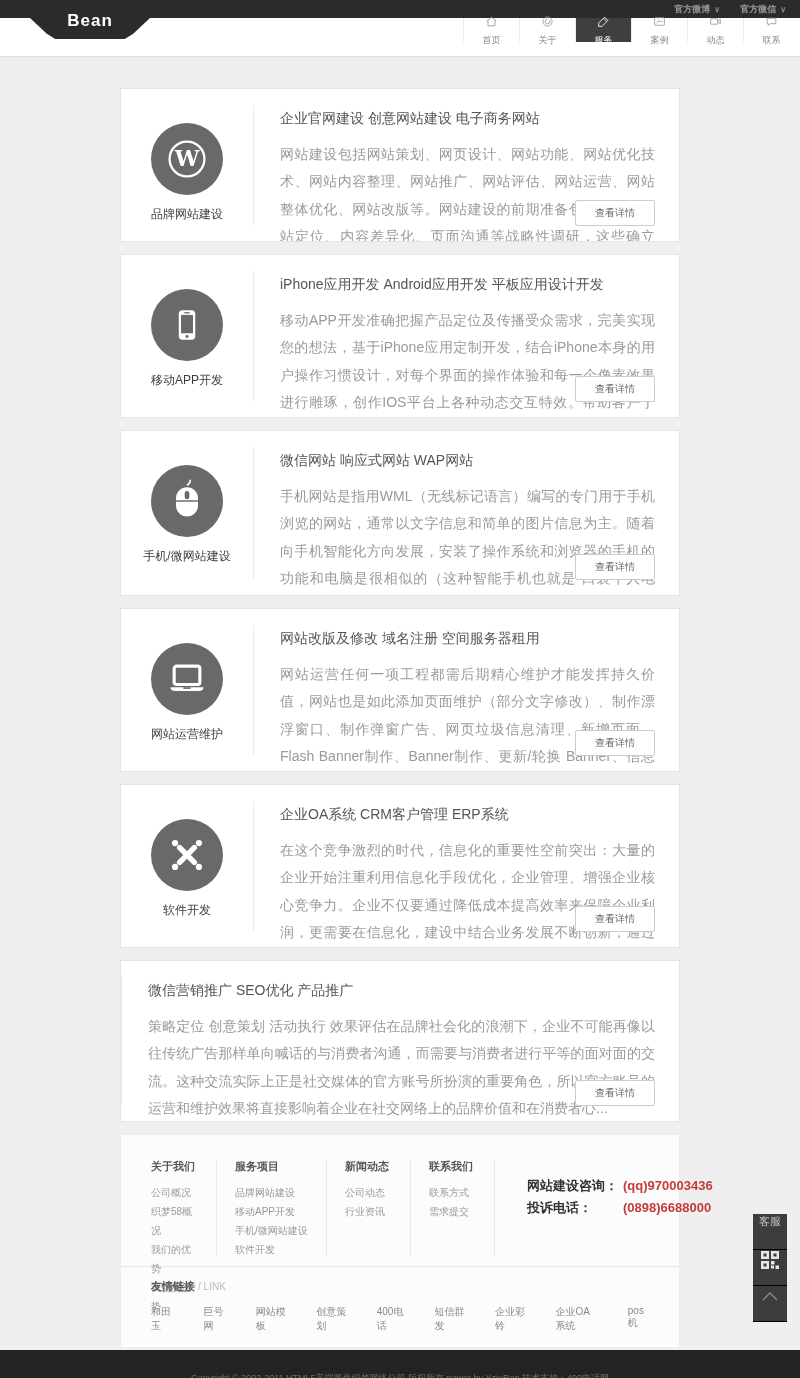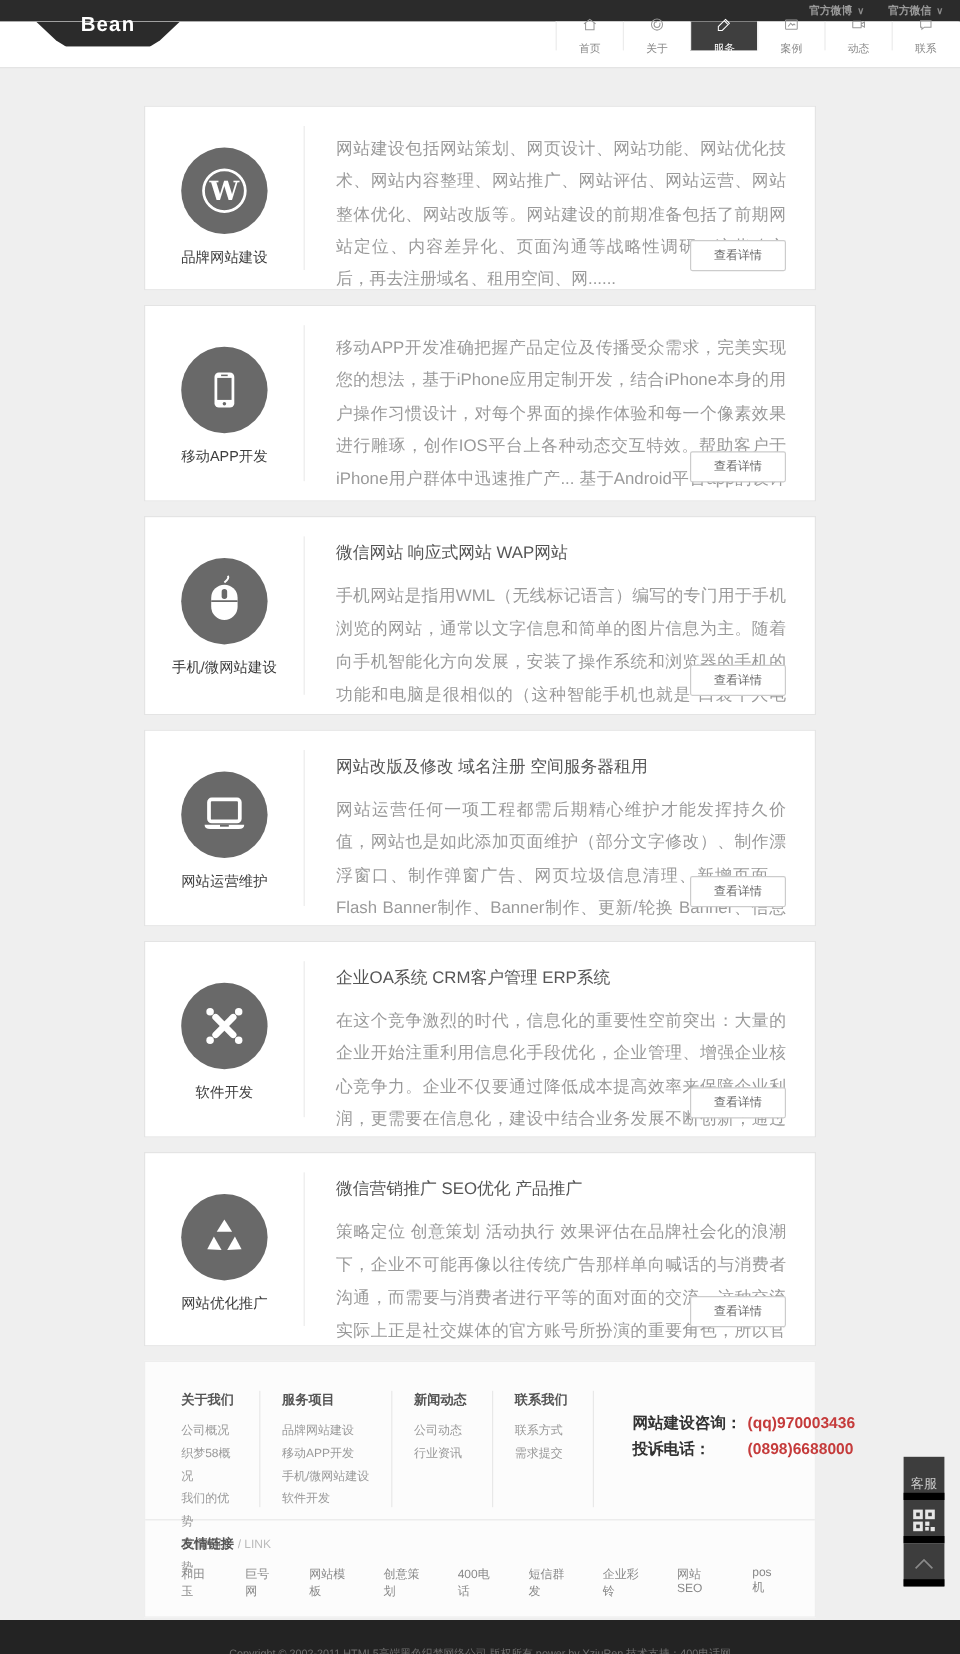--- a/index.html
+++ b/index.html
@@ -59,22 +59,22 @@
   .friend-sub { color:#bbb; font-weight:normal; font-size:10px; }
   .friend-row { display:flex; gap:28px; margin-top:11px; }
   .friend-row span { font-size:10px; color:#888; cursor:pointer; }
 
   
   .bottombar { height:57px; background:#232323; margin-top:2px; display:flex; align-items:center; justify-content:center; }
   .copyright { font-size:9px; color:#6f6f6f; }
 
   
   .float-widget { position:absolute; right:3px; top:1214px; width:44px; z-index:20; }
-  .fw-box { width:34px; height:36px; background:#3d3d3d; border-bottom:6px solid #000000; display:flex;
-            align-items:flex-end; justify-content:center; color:#c8c8c8; font-size:11px; cursor:pointer; }
+  .fw-box { width:34px; height:36px; background:#3d3d3d; border-bottom:1px solid #000000; display:flex;
+            align-items:flex-start; justify-content:center; color:#c8c8c8; font-size:11px; cursor:pointer; }
   .fw-box svg { width:20px; height:20px; }
 </style>
 </head>
 <body>
 
 <div class="topbar">
   <span class="topbar-link">
     <span>官方微博</span>
     <span class="chev">∨</span>
   </span>
@@ -137,39 +137,41 @@
       <div class="icon-circle">
         <svg viewBox="0 0 48 48">
             <circle cx="24" cy="24" r="19" fill="none" stroke="#fff" stroke-width="2.5"></circle>
             <text x="24" y="32" text-anchor="middle" font-size="24" font-family="DejaVu Serif, serif" font-weight="bold" fill="#fff">W</text>
           </svg>
       </div>
       <div class="card-label">品牌网站建设</div>
     </div>
     <div class="vdivider"></div>
     <div class="card-body">
+      <h3 class="card-title">企业官网建设 创意网站建设 电子商务网站</h3>
       <p class="card-desc">网站建设包括网站策划、网页设计、网站功能、网站优化技术、网站内容整理、网站推广、网站评估、网站运营、网站整体优化、网站改版等。网站建设的前期准备包括了前期网站定位、内容差异化、页面沟通等战略性调研，这些确立后，再去注册域名、租用空间、网......</p>
       <button class="detail-btn">查看详情</button>
     </div>
   </div>
 
   <div class="card">
     <div class="card-left">
       <div class="icon-circle">
         <svg viewBox="0 0 48 48">
             <rect x="15" y="8" width="18" height="32" rx="4" fill="#fff"></rect>
             <rect x="17.5" y="13" width="13" height="20" fill="#696969"></rect>
             <circle cx="24" cy="36.5" r="1.6" fill="#696969"></circle>
             <rect x="21" y="10" width="6" height="1.4" fill="#696969"></rect>
           </svg>
       </div>
       <div class="card-label">移动APP开发</div>
     </div>
     <div class="vdivider"></div>
     <div class="card-body">
+      <h3 class="card-title">iPhone应用开发 Android应用开发 平板应用设计开发</h3>
       <p class="card-desc">移动APP开发准确把握产品定位及传播受众需求，完美实现您的想法，基于iPhone应用定制开发，结合iPhone本身的用户操作习惯设计，对每个界面的操作体验和每一个像素效果进行雕琢，创作IOS平台上各种动态交互特效。帮助客户于 iPhone用户群体中迅速推广产... 基于Android平台app的设计开发，我们具有优秀的跨平台开发经验，提供符合安卓平台特点的设计及开发服务，多分辨率适配设计的良好操作体验。</p>
       <button class="detail-btn">查看详情</button>
     </div>
   </div>
 
   <div class="card">
     <div class="card-left">
       <div class="icon-circle">
         <svg viewBox="0 0 48 48">
             <path d="M24 7 q5 -4 3 -6" fill="none" stroke="#fff" stroke-width="1.8"></path>
@@ -223,32 +225,20 @@
     </div>
     <div class="vdivider"></div>
     <div class="card-body">
       <h3 class="card-title">企业OA系统 CRM客户管理 ERP系统</h3>
       <p class="card-desc">在这个竞争激烈的时代，信息化的重要性空前突出：大量的企业开始注重利用信息化手段优化，企业管理、增强企业核心竞争力。企业不仅要通过降低成本提高效率来保障企业利润，更需要在信息化，建设中结合业务发展不断创新；通过规范管理、知识整合及传递、从提高单一效率到通过协同提高企业整体效率等都是...</p>
       <button class="detail-btn">查看详情</button>
     </div>
   </div>
 
   <div class="card">
-    <div class="card-left">
-      <div class="icon-circle">
-        <svg viewBox="0 0 48 48" fill="#fff">
-          <g>
-              <polygon points="24,8 31,19 17,19"></polygon>
-              <polygon points="24,8 31,19 17,19" transform="rotate(120 24 26)"></polygon>
-              <polygon points="24,8 31,19 17,19" transform="rotate(240 24 26)"></polygon>
-            </g>
-        </svg>
-      </div>
-      <div class="card-label">网站优化推广</div>
-    </div>
     <div class="vdivider"></div>
     <div class="card-body">
       <h3 class="card-title">微信营销推广 SEO优化 产品推广</h3>
       <p class="card-desc">策略定位 创意策划 活动执行 效果评估在品牌社会化的浪潮下，企业不可能再像以往传统广告那样单向喊话的与消费者沟通，而需要与消费者进行平等的面对面的交流。这种交流实际上正是社交媒体的官方账号所扮演的重要角色，所以官方账号的运营和维护效果将直接影响着企业在社交网络上的品牌价值和在消费者心...</p>
       <button class="detail-btn">查看详情</button>
     </div>
   </div>
 </div>
 
 <div class="footer-block">
@@ -294,21 +284,21 @@
       <span class="friend-sub">/ LINK</span>
     </div>
     <div class="friend-row">
       <span>和田玉</span>
       <span>巨号网</span>
       <span>网站模板</span>
       <span>创意策划</span>
       <span>400电话</span>
       <span>短信群发</span>
       <span>企业彩铃</span>
-      <span>网站SEO</span>
+      <span>企业OA系统</span>
       <span>pos机</span>
     </div>
   </div>
 </div>
 
 <div class="bottombar">
   <span class="copyright">Copyright © 2002-2011 HTML5高端黑色织梦网络公司 版权所有 power by YzjuRen 技术支持：400电话网</span>
 </div>
 
 <div class="float-widget">

